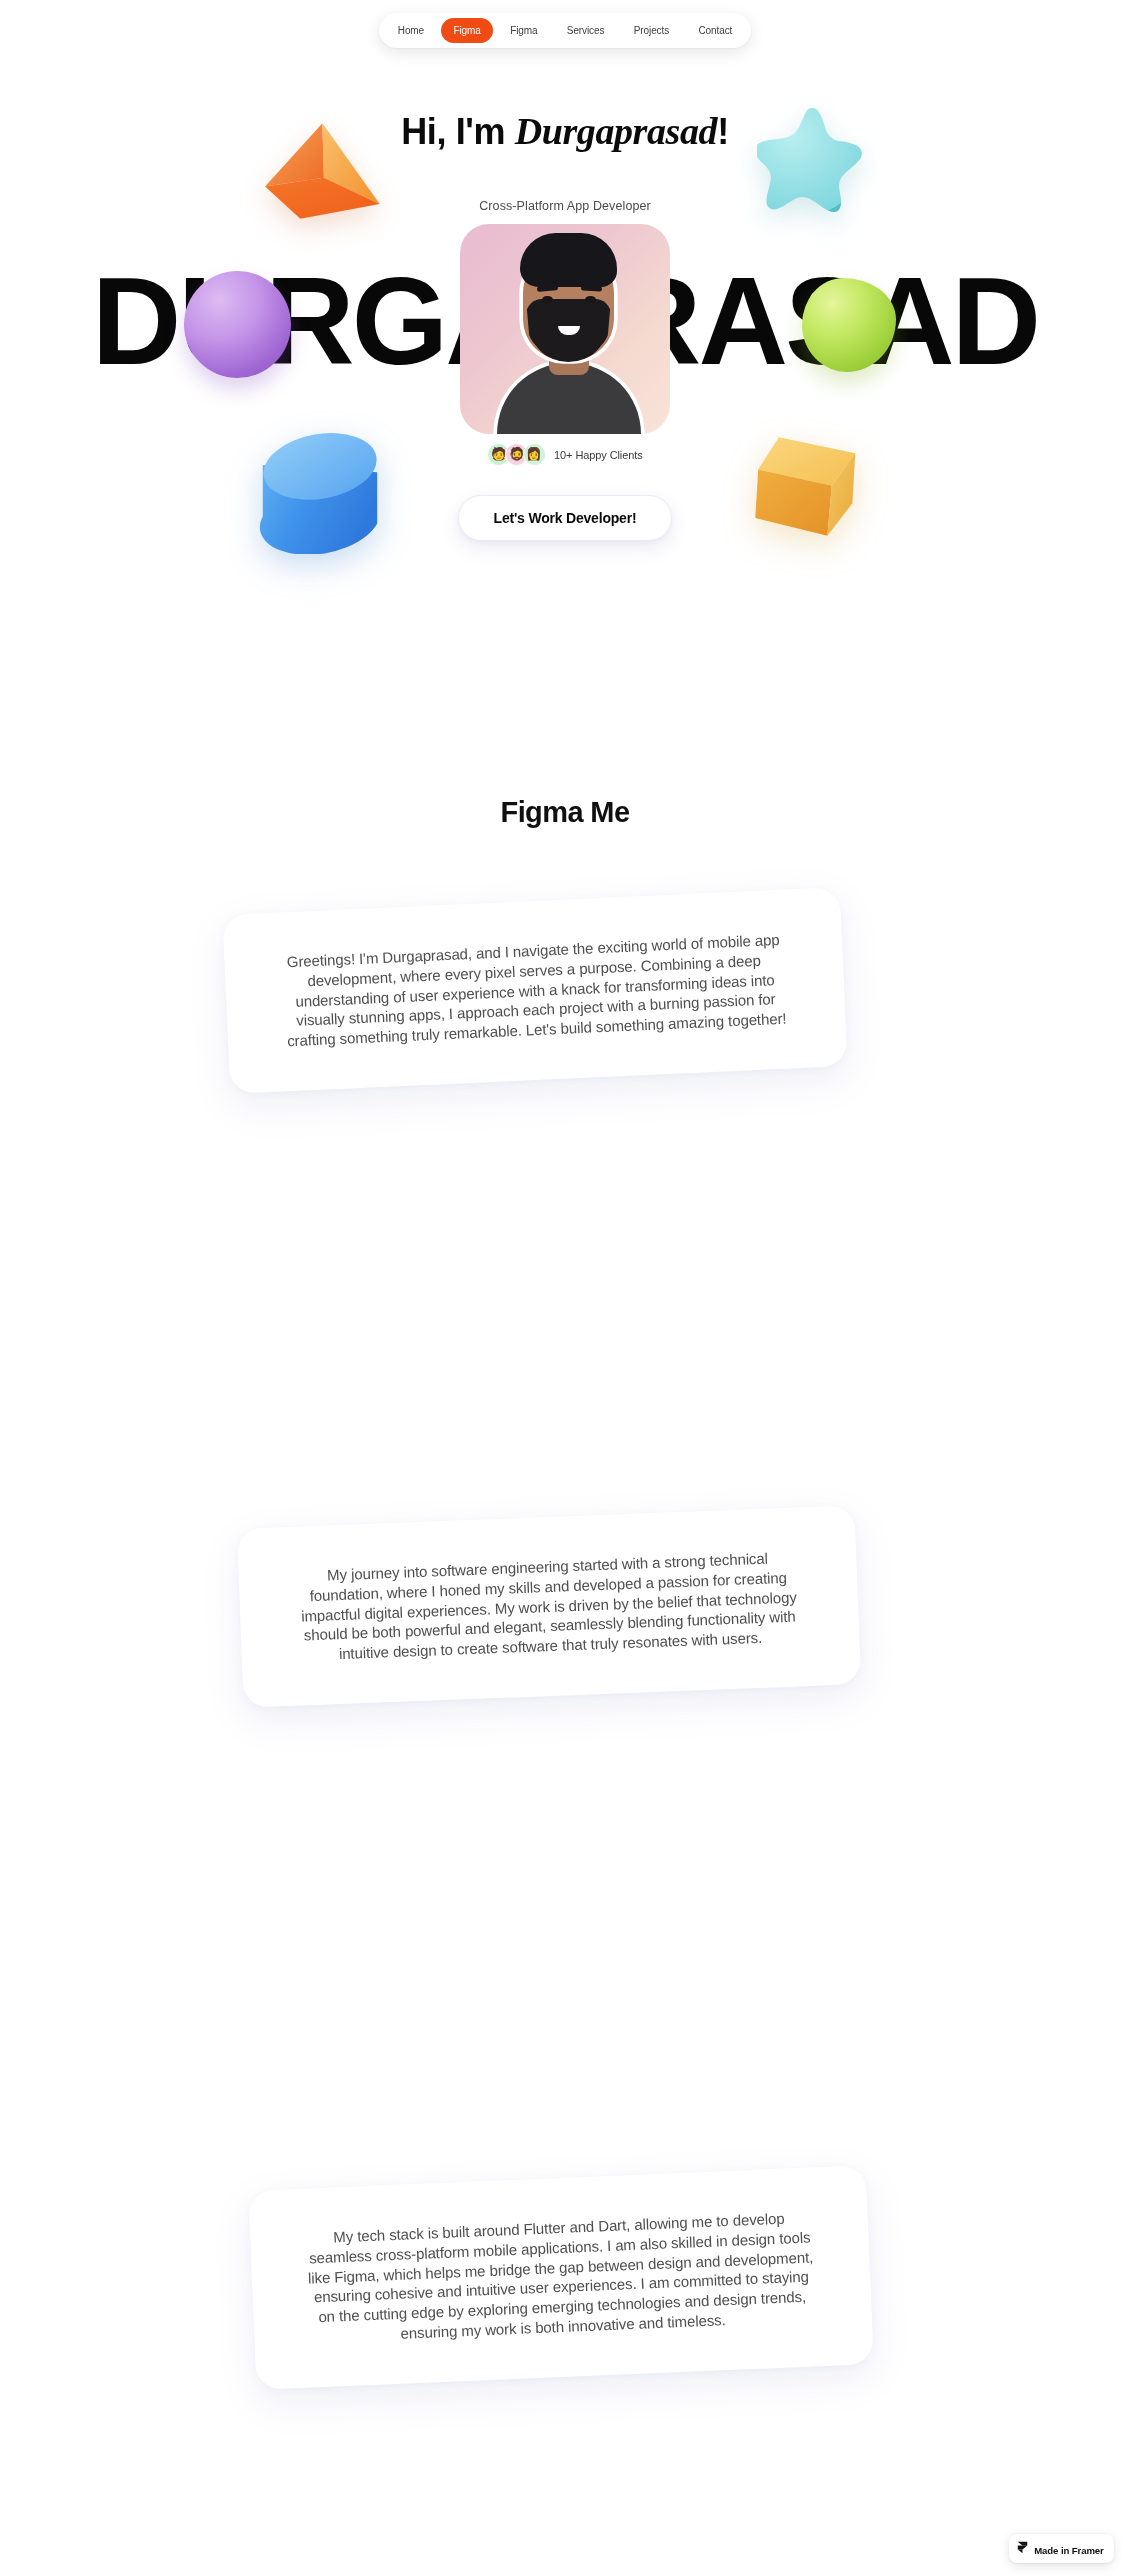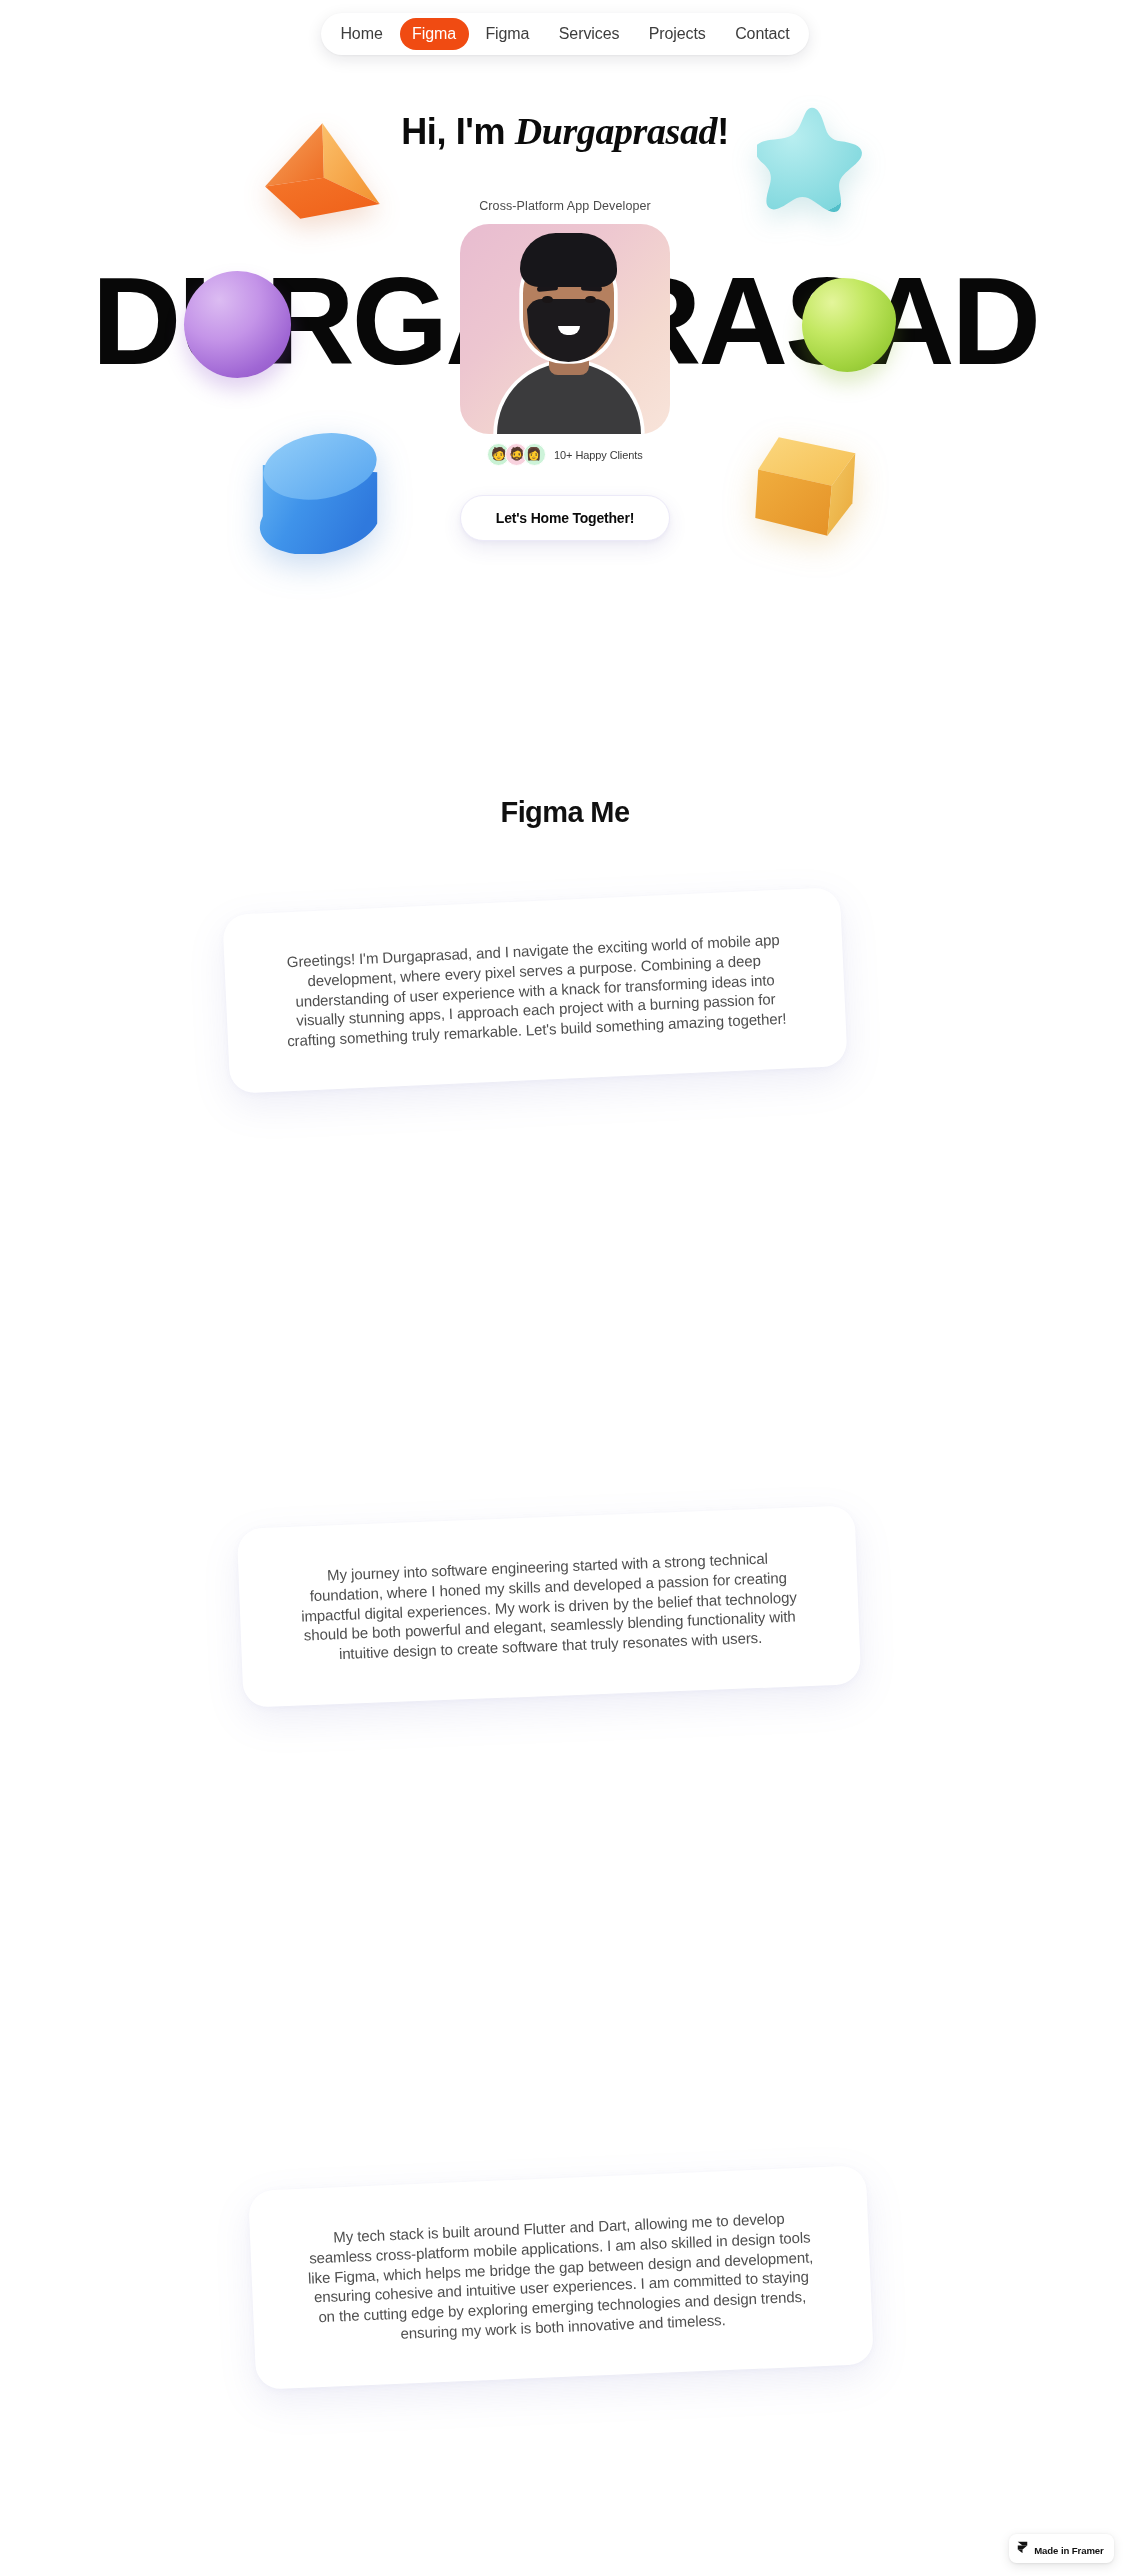--- a/index.html
+++ b/index.html
@@ -33,21 +33,21 @@
   .nav {
     display: flex;
     align-items: center;
     gap: 4.4px;
     background: #ffffff;
     border-radius: 29px;
     padding: 5.2px 6.6px;
     box-shadow: 0 4.4px 16px rgba(20,20,40,0.10), 0 0.7px 2.2px rgba(20,20,40,0.05);
   }
   .nav-item {
-    font-size: 16px;
+    font-size: 10px;
     color: #3d3d3d;
     padding: 6.6px 12.5px;
     border-radius: 22px;
     white-space: nowrap;
     letter-spacing: -0.1px;
     cursor: pointer;
   }
   .nav-item.active {
     background: #f04b12;
     color: #ffffff;
@@ -526,21 +526,21 @@
     <div class="clients">
       <div class="avatars">
         <div class="av a1">🧑</div>
         <div class="av a2">🧔</div>
         <div class="av a3">👩</div>
       </div>
       <div class="clients-text">10+ Happy Clients</div>
     </div>
 
     <div class="cta-wrap">
-      <button class="cta">Let's Home Together!</button>
+      <button class="cta">Let's Work Developer!</button>
     </div>
   </section>
 
   <h2 class="about-heading">Figma Me</h2>
 
   <div class="card-block block1">
     <div class="stage">
       <div class="purple-burst"></div>
       <div class="blue-burst"></div>
       <div class="card">

